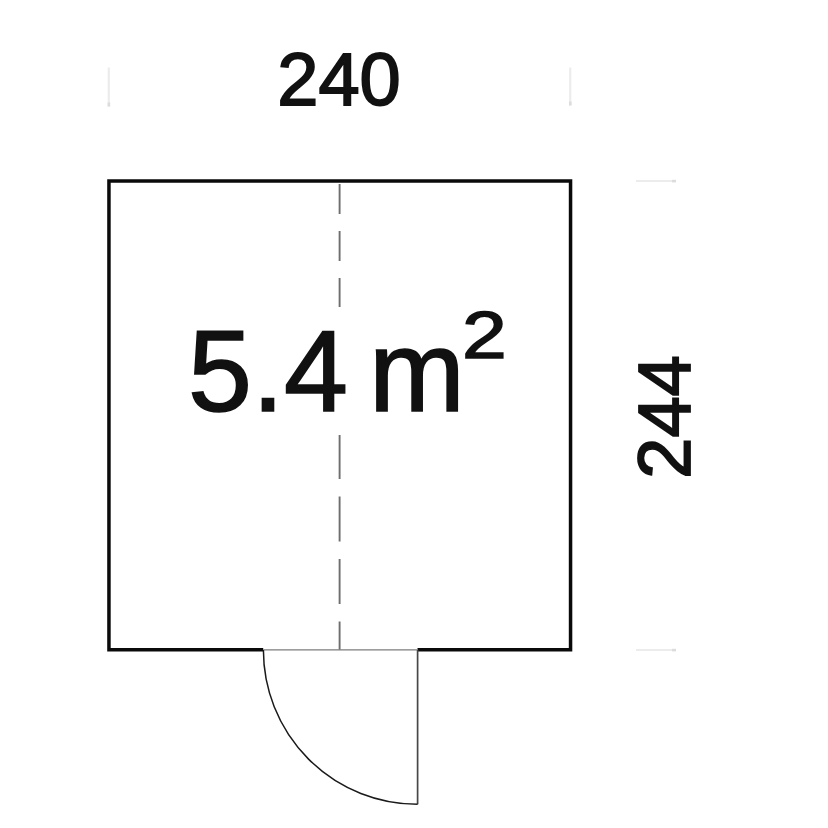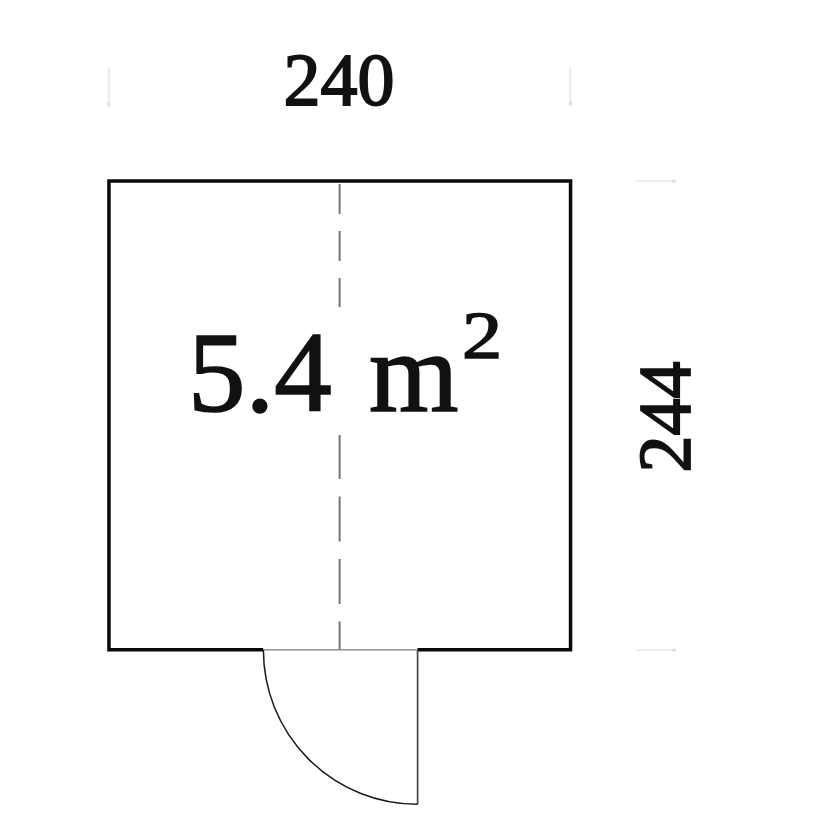--- a/index.html
+++ b/index.html
@@ -1,16 +1,16 @@
 <!DOCTYPE html>
 <html><head>
 <meta charset="utf-8">
 <style>
   html,body{margin:0;padding:0;background:#ffffff;}
-  .wrap{width:828px;height:828px;position:relative;font-family:Liberation Serif, serif;}
+  .wrap{width:828px;height:828px;position:relative;font-family:Liberation Sans, sans-serif;}
   svg{position:absolute;left:0;top:0;}
 </style>
 </head>
 <body>
 <div class="wrap">
 <svg width="828" height="828" viewBox="0 0 828 828">
 
   <rect x="0" y="0" width="828" height="828" fill="#ffffff"></rect>
 
   <g>

